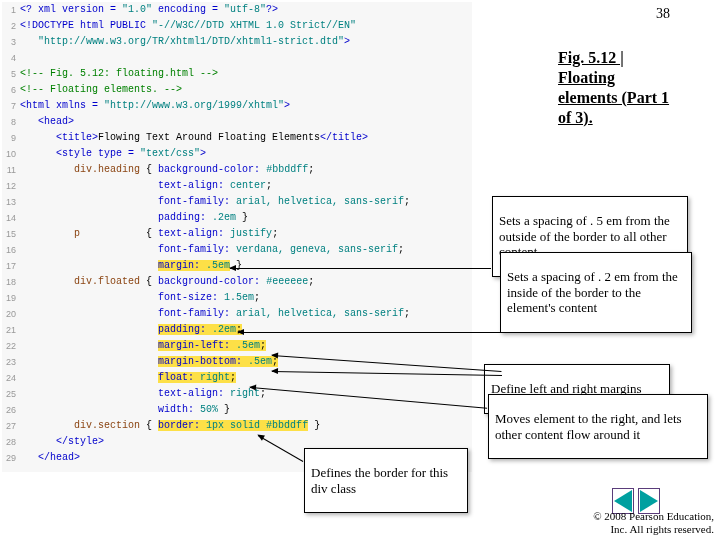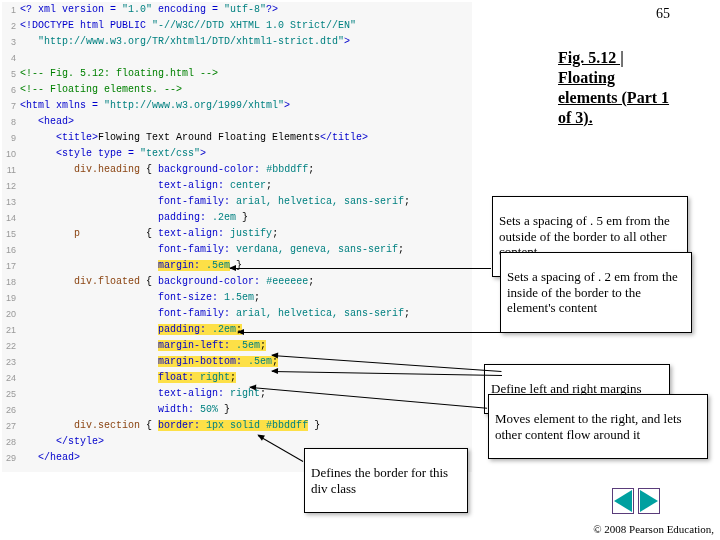--- a/index.html
+++ b/index.html
@@ -113,21 +113,21 @@
   .tri-right { border-left: 18px solid #00a0a0; }
   .tri-wrap {
     border: 1px solid #5a3c7a;
     padding: 1px;
     display: inline-flex;
   }
 </style>
 </head>
 <body>
 
-<div class="slide-number">65</div>
+<div class="slide-number">38</div>
 
 <div class="figure-caption">Fig. 5.12 | Floating elements (Part 1 of 3).</div>
 
 <div class="code-area" id="code-block"><div class="code-line"><span class="ln">1</span><span class="code"><span class="c-blue">&lt;? xml version = </span><span class="c-teal">"1.0"</span><span class="c-blue"> encoding = </span><span class="c-teal">"utf-8"</span><span class="c-blue">?&gt;</span></span></div><div class="code-line"><span class="ln">2</span><span class="code"><span class="c-blue">&lt;!DOCTYPE html PUBLIC </span><span class="c-teal">"-//W3C//DTD XHTML 1.0 Strict//EN"</span></span></div><div class="code-line"><span class="ln">3</span><span class="code">   <span class="c-teal">"http://www.w3.org/TR/xhtml1/DTD/xhtml1-strict.dtd"</span><span class="c-blue">&gt;</span></span></div><div class="code-line"><span class="ln">4</span><span class="code"></span></div><div class="code-line"><span class="ln">5</span><span class="code"><span class="c-green">&lt;!-- Fig. 5.12: floating.html --&gt;</span></span></div><div class="code-line"><span class="ln">6</span><span class="code"><span class="c-green">&lt;!-- Floating elements. --&gt;</span></span></div><div class="code-line"><span class="ln">7</span><span class="code"><span class="c-blue">&lt;html xmlns = </span><span class="c-teal">"http://www.w3.org/1999/xhtml"</span><span class="c-blue">&gt;</span></span></div><div class="code-line"><span class="ln">8</span><span class="code">   <span class="c-blue">&lt;head&gt;</span></span></div><div class="code-line"><span class="ln">9</span><span class="code">      <span class="c-blue">&lt;title&gt;</span><span class="c-black">Flowing Text Around Floating Elements</span><span class="c-blue">&lt;/title&gt;</span></span></div><div class="code-line"><span class="ln">10</span><span class="code">      <span class="c-blue">&lt;style type = </span><span class="c-teal">"text/css"</span><span class="c-blue">&gt;</span></span></div><div class="code-line"><span class="ln">11</span><span class="code">         <span class="c-brown">div.heading</span> <span class="c-black">{</span> <span class="c-blue">background-color:</span> <span class="c-teal">#bbddff</span><span class="c-black">;</span></span></div><div class="code-line"><span class="ln">12</span><span class="code">                       <span class="c-blue">text-align:</span> <span class="c-teal">center</span><span class="c-black">;</span></span></div><div class="code-line"><span class="ln">13</span><span class="code">                       <span class="c-blue">font-family:</span> <span class="c-teal">arial, helvetica, sans-serif</span><span class="c-black">;</span></span></div><div class="code-line"><span class="ln">14</span><span class="code">                       <span class="c-blue">padding:</span> <span class="c-teal">.2em</span> <span class="c-black">}</span></span></div><div class="code-line"><span class="ln">15</span><span class="code">         <span class="c-brown">p</span>           <span class="c-black">{</span> <span class="c-blue">text-align:</span> <span class="c-teal">justify</span><span class="c-black">;</span></span></div><div class="code-line"><span class="ln">16</span><span class="code">                       <span class="c-blue">font-family:</span> <span class="c-teal">verdana, geneva, sans-serif</span><span class="c-black">;</span></span></div><div class="code-line"><span class="ln">17</span><span class="code">                       <span class="hl"><span class="c-blue">margin:</span> <span class="c-teal">.5em</span></span> <span class="c-black">}</span></span></div><div class="code-line"><span class="ln">18</span><span class="code">         <span class="c-brown">div.floated</span> <span class="c-black">{</span> <span class="c-blue">background-color:</span> <span class="c-teal">#eeeeee</span><span class="c-black">;</span></span></div><div class="code-line"><span class="ln">19</span><span class="code">                       <span class="c-blue">font-size:</span> <span class="c-teal">1.5em</span><span class="c-black">;</span></span></div><div class="code-line"><span class="ln">20</span><span class="code">                       <span class="c-blue">font-family:</span> <span class="c-teal">arial, helvetica, sans-serif</span><span class="c-black">;</span></span></div><div class="code-line"><span class="ln">21</span><span class="code">                       <span class="hl"><span class="c-blue">padding:</span> <span class="c-teal">.2em</span><span class="c-black">;</span></span></span></div><div class="code-line"><span class="ln">22</span><span class="code">                       <span class="hl"><span class="c-blue">margin-left:</span> <span class="c-teal">.5em</span><span class="c-black">;</span></span></span></div><div class="code-line"><span class="ln">23</span><span class="code">                       <span class="hl"><span class="c-blue">margin-bottom:</span> <span class="c-teal">.5em</span><span class="c-black">;</span></span></span></div><div class="code-line"><span class="ln">24</span><span class="code">                       <span class="hl"><span class="c-blue">float:</span> <span class="c-teal">right</span><span class="c-black">;</span></span></span></div><div class="code-line"><span class="ln">25</span><span class="code">                       <span class="c-blue">text-align:</span> <span class="c-teal">right</span><span class="c-black">;</span></span></div><div class="code-line"><span class="ln">26</span><span class="code">                       <span class="c-blue">width:</span> <span class="c-teal">50%</span> <span class="c-black">}</span></span></div><div class="code-line"><span class="ln">27</span><span class="code">         <span class="c-brown">div.section</span> <span class="c-black">{</span> <span class="hl"><span class="c-blue">border:</span> <span class="c-teal">1px solid #bbddff</span></span> <span class="c-black">}</span></span></div><div class="code-line"><span class="ln">28</span><span class="code">      <span class="c-blue">&lt;/style&gt;</span></span></div><div class="code-line"><span class="ln">29</span><span class="code">   <span class="c-blue">&lt;/head&gt;</span></span></div></div>
 
 <div class="annotation" style="top:196px; left:492px; width:196px;">Sets a spacing of . 5 em from the outside of the border to all other content</div>
 <div class="arrow" style="top:268px; left:230px; width:261px;"></div>
 
 <div class="annotation" style="top:252px; left:500px; width:192px;">Sets a spacing of . 2 em from the inside of the border to the element's content</div>
 <div class="arrow" style="top:332px; left:238px; width:262px;"></div>
@@ -146,13 +146,14 @@
   <span class="tri-wrap">
       <span class="nav-tri tri-left"></span>
     </span>
   <span class="tri-wrap">
       <span class="nav-tri tri-right"></span>
     </span>
 </div>
 
 <div class="footer">
   <div>© 2008 Pearson Education,</div>
+  <div>Inc.  All rights reserved.</div>
 </div>
 
 </body></html>

